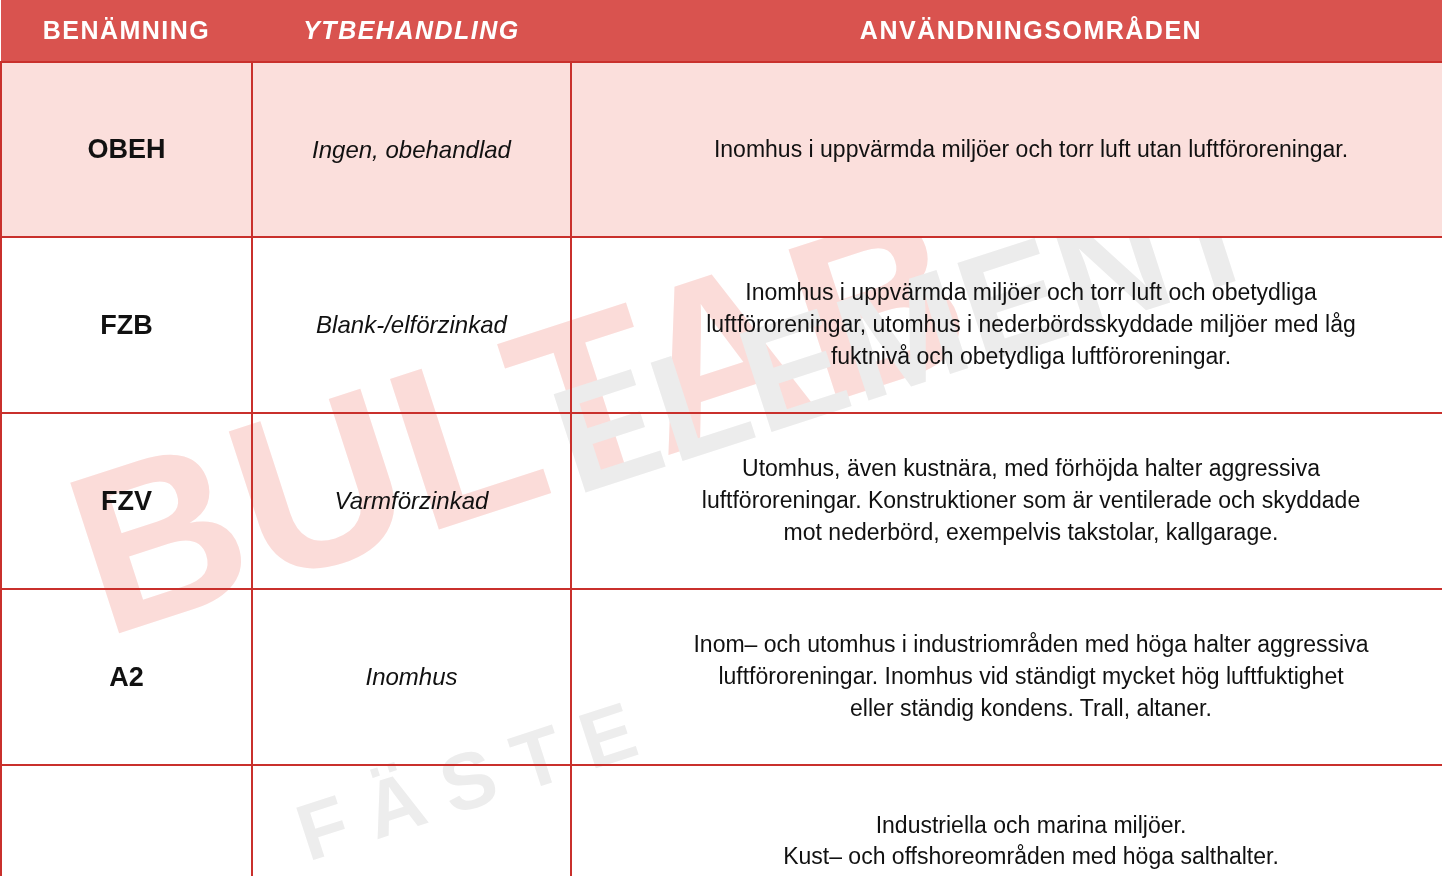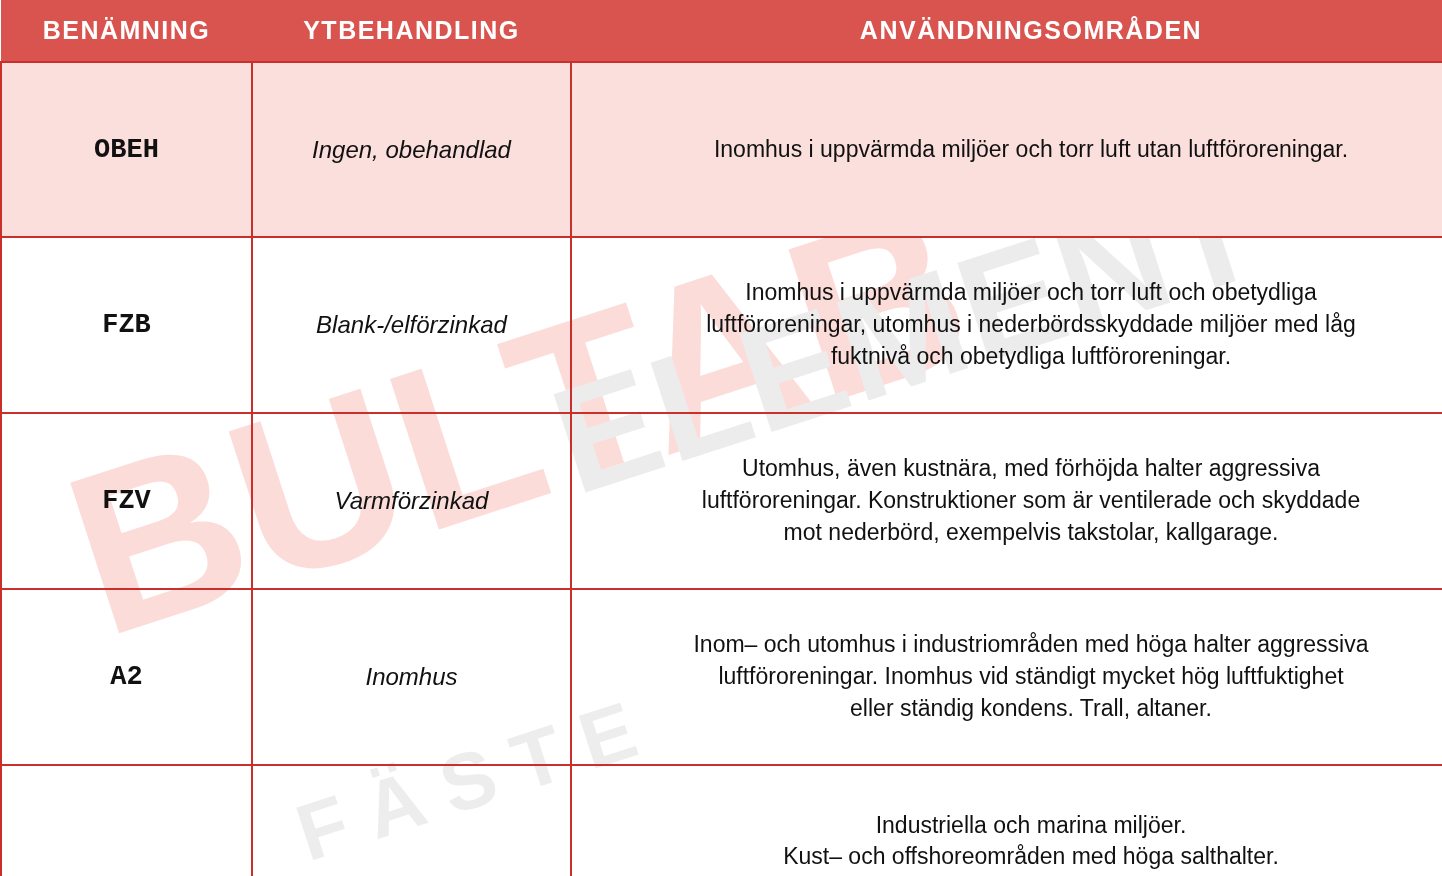--- a/index.html
+++ b/index.html
@@ -74,38 +74,37 @@
     background: #d9534f;
     color: #ffffff;
     font-size: 25px;
     font-weight: bold;
     letter-spacing: 1.5px;
     padding: 16px 8px;
     text-align: center;
     border: none;
   }
   table.surface-table thead th.col-benamning { width: 235px; margin-left: 16px; }
-  table.surface-table thead th.col-ytbehandling { width: 303px; }
+  table.surface-table thead th.col-ytbehandling { width: 303px; font-style: italic; }
   table.surface-table thead th.col-anvandning { width: 904px; }
 
   table.surface-table td {
     border: 2px solid #c9302c;
     vertical-align: middle;
     background: transparent;
   }
   table.surface-table tr.row-highlight td {
     background: #fbdfdc;
   }
   td.cell-code {
     text-align: center;
     font-size: 27px;
     font-weight: bold;
     color: #111111;
     padding: 10px 6px;
-    font-family: Liberation Mono, monospace;
   }
   td.cell-treatment {
     text-align: center;
     font-size: 24px;
     font-style: italic;
     color: #111111;
     padding: 10px 0;
   }
   td.cell-usage {
     text-align: center;

